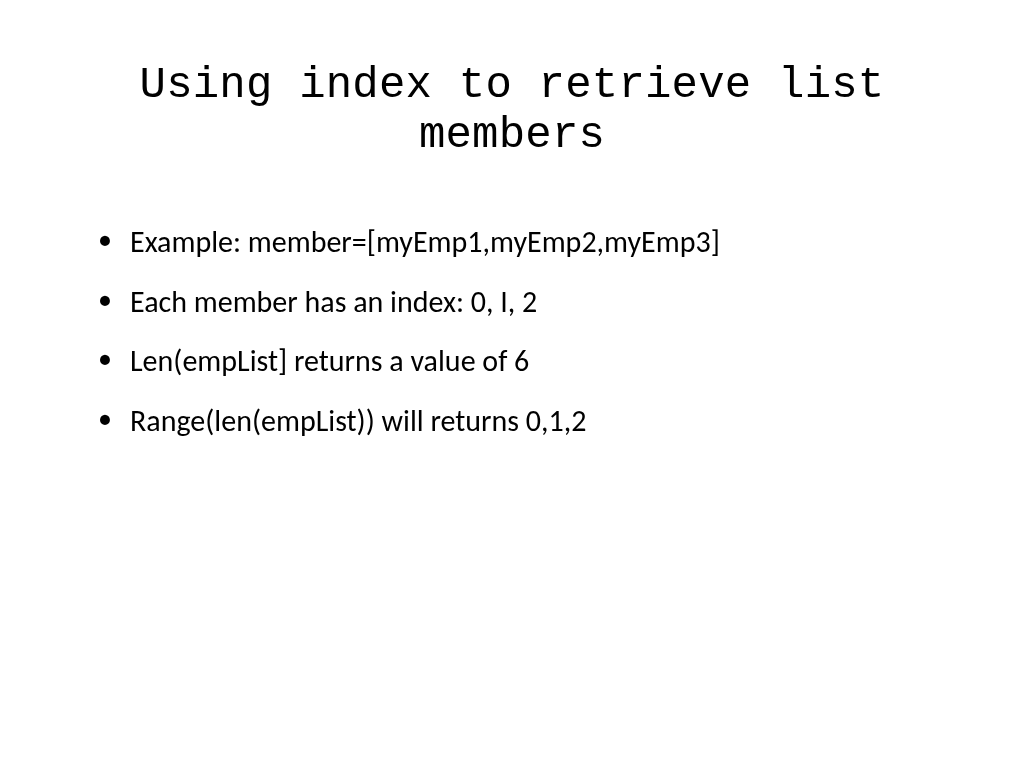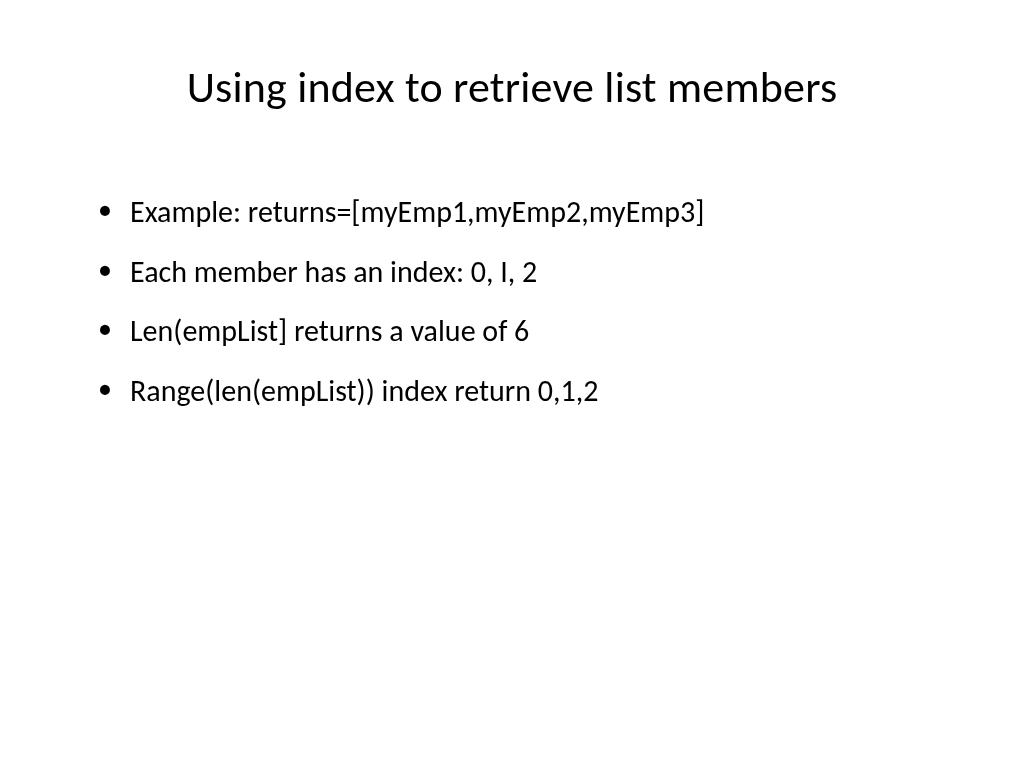--- a/index.html
+++ b/index.html
@@ -13,22 +13,23 @@
       background: #ffffff;
       font-family: Calibri, Arial, sans-serif;
       color: #000000;
       padding: 60px 90px 60px 90px;
       overflow: hidden;
     }
     .title {
       font-size: 44px;
       font-weight: 400;
       text-align: center;
-      margin-bottom: 76px;
+      margin-bottom: 60px;
       letter-spacing: 0.2px;
+      font-family: Liberation Mono, monospace;
     }
     .bullets {
       list-style: none;
       padding-left: 8px;
     }
     .bullets li {
       font-size: 30px;
       line-height: 1.45;
       margin-bottom: 16px;
       padding-left: 32px;
@@ -41,17 +42,17 @@
       top: 0;
       font-size: 28px;
     }
   </style>
 </head>
 <body>
 
 <h1 class="title">Using index to retrieve list members</h1>
 
 <ul class="bullets">
-  <li>Example: returns=[myEmp1,myEmp2,myEmp3]</li>
+  <li>Example: member=[myEmp1,myEmp2,myEmp3]</li>
   <li>Each member has an index: 0, I, 2</li>
   <li>Len(empList] returns a value of 6</li>
-  <li>Range(len(empList)) index return 0,1,2</li>
+  <li>Range(len(empList)) will returns 0,1,2</li>
 </ul>
 
 </body></html>

